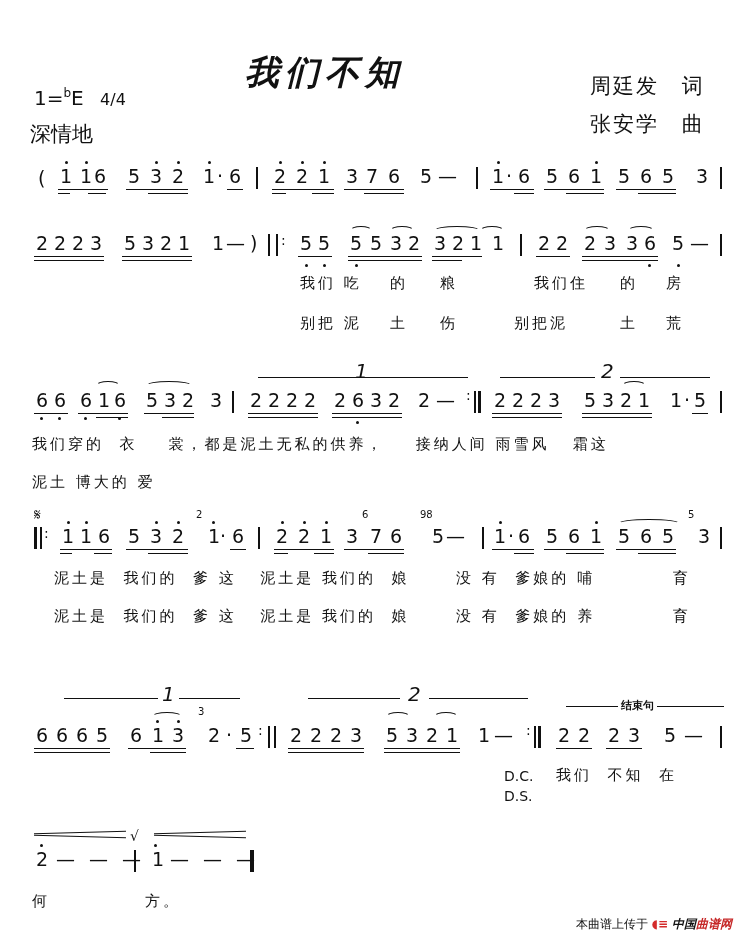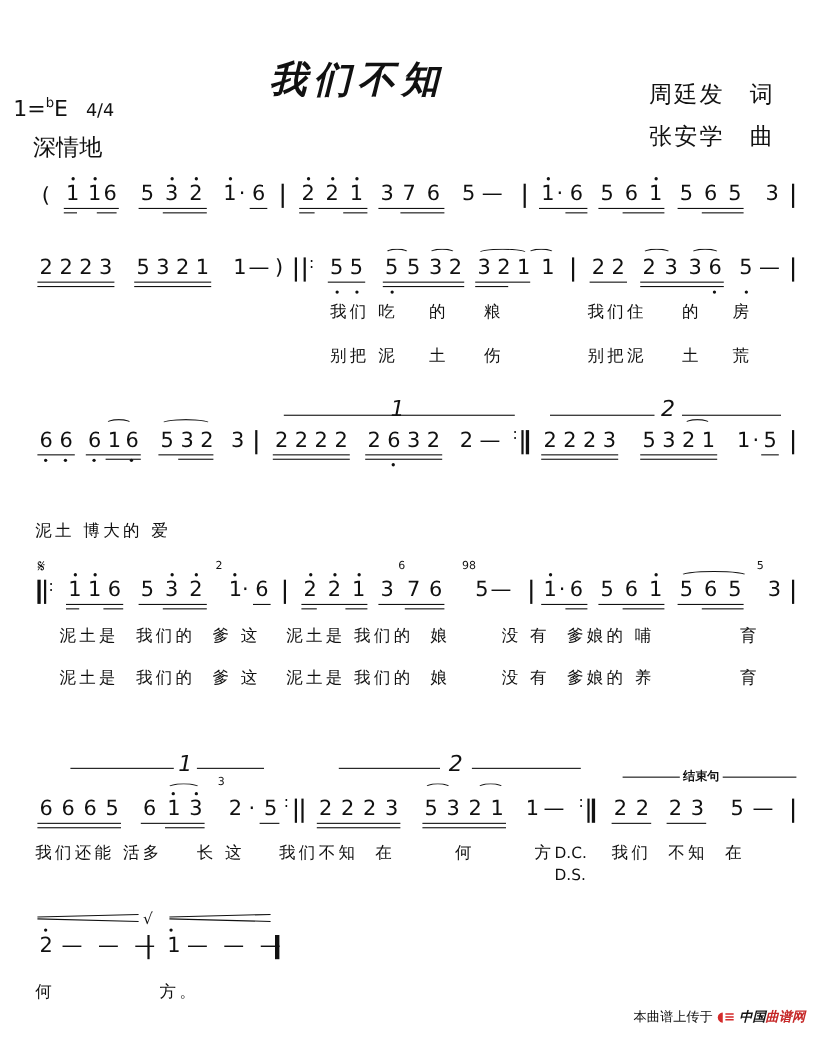--- a/index.html
+++ b/index.html
@@ -1,19 +1,19 @@
 <!DOCTYPE html>
 <html><head>
 <meta charset="utf-8">
 <style>
   html,body{margin:0;padding:0;background:#fff;}
   body{width:750px;height:945px;position:relative;overflow:hidden;font-family:"DejaVu Sans",sans-serif;color:#111;}
   .abs{position:absolute;}
   .title{left:245px;top:50px;font-family:"DejaVu Serif",serif;font-size:34px;font-weight:bold;letter-spacing:6px;font-style:italic;}
-  .key{left:12px;top:86px;font-size:20px;}
+  .key{left:34px;top:86px;font-size:20px;}
   .key sup{font-size:12px;}
   .tempo{left:30px;top:120px;font-size:21px;}
   .credit{font-size:21px;letter-spacing:2px;}
   .row{position:absolute;left:0;width:750px;}
   .n{position:absolute;font-size:19px;font-family:"DejaVu Sans",sans-serif;}
   .lyr{position:absolute;font-size:15px;letter-spacing:3px;white-space:pre;}
   .ul{position:absolute;height:0;border-top:1.5px solid #111;}
   .dot{position:absolute;width:3px;height:3px;background:#111;border-radius:50%;}
   .bar{position:absolute;width:1.5px;background:#111;height:22px;}
   .tie{position:absolute;border:1.5px solid #111;border-bottom:none;border-left-color:transparent;border-right-color:transparent;border-radius:50% 50% 0 0;height:8px;}
@@ -180,21 +180,21 @@
   <span class="lyr" style="left:300px;top:42px">我们 吃</span>
   <span class="lyr" style="left:390px;top:42px">的</span>
   <span class="lyr" style="left:440px;top:42px">粮</span>
   <span class="lyr" style="left:534px;top:42px">我们住</span>
   <span class="lyr" style="left:620px;top:42px">的</span>
   <span class="lyr" style="left:666px;top:42px">房</span>
 
   <span class="lyr" style="left:300px;top:82px">别把 泥</span>
   <span class="lyr" style="left:390px;top:82px">土</span>
   <span class="lyr" style="left:440px;top:82px">伤</span>
-  <span class="lyr" style="left:534px;top:82px">别把泥</span>
+  <span class="lyr" style="left:514px;top:82px">别把泥</span>
   <span class="lyr" style="left:620px;top:82px">土</span>
   <span class="lyr" style="left:666px;top:82px">荒</span>
 </div>
 
 <div class="row" style="top:365px;height:130px;">
 
   <div class="bracket" style="left:258px;top:12px;width:210px"></div>
   <span class="vnum" style="left:355px;top:-6px">1</span>
 
   <div class="bracket" style="left:500px;top:12px;width:210px"></div>
@@ -254,20 +254,21 @@
   <span class="n" style="left:620px;top:24px">2</span>
   <span class="n" style="left:638px;top:24px">1</span>
   <div class="ul" style="left:582px;top:48px;width:70px"></div>
   <div class="ul" style="left:582px;top:52px;width:70px"></div>
   <span class="n" style="left:670px;top:24px">1</span>
   <span class="n" style="left:684px;top:24px">·</span>
   <span class="n" style="left:694px;top:24px">5</span>
   <div class="ul" style="left:692px;top:48px;width:16px"></div>
   <div class="bar" style="left:720px;top:26px"></div>
 
+  <span class="lyr" style="left:32px;top:70px">我们穿的  衣    裳，都是泥土无私的供养，    接纳人间 雨雪风   霜这</span>
   <span class="lyr" style="left:32px;top:108px">泥土 博大的 爱</span>
 </div>
 
 <div class="row" style="top:525px;height:130px;">
   <span class="n" style="left:34px;top:-20px;font-size:16px">𝄋</span>
   <div class="bar" style="left:34px;top:2px;width:3px"></div>
   <div class="bar" style="left:40px;top:2px"></div>
   <span class="n" style="left:44px;top:0px;font-size:14px">:</span>
 
   <span class="n" style="left:62px;">1</span>
@@ -400,21 +401,20 @@
   <span class="n" style="left:558px;top:34px">2</span>
   <span class="n" style="left:578px;top:34px">2</span>
   <div class="ul" style="left:556px;top:58px;width:36px"></div>
   <span class="n" style="left:608px;top:34px">2</span>
   <span class="n" style="left:628px;top:34px">3</span>
   <div class="ul" style="left:606px;top:58px;width:36px"></div>
   <span class="n" style="left:664px;top:34px">5</span>
   <span class="n" style="left:684px;top:34px">—</span>
   <div class="bar" style="left:720px;top:36px"></div>
 
-  <span class="lyr" style="left:32px;top:76px">我们还能 活多    长 这    我们不知  在       何       方</span>
   <span class="abs" style="left:504px;top:78px;font-size:14px">D.C.</span>
   <span class="abs" style="left:504px;top:98px;font-size:14px">D.S.</span>
   <span class="lyr" style="left:556px;top:76px">我们  不知  在</span>
 </div>
 
 <div class="row" style="top:830px;height:80px;">
   <div class="ul" style="left:34px;top:2px;width:92px;transform:rotate(-1.5deg)"></div>
   <div class="ul" style="left:34px;top:6px;width:92px;transform:rotate(1.5deg)"></div>
   <div class="ul" style="left:154px;top:2px;width:92px;transform:rotate(-1.5deg)"></div>
   <div class="ul" style="left:154px;top:6px;width:92px;transform:rotate(1.5deg)"></div>

